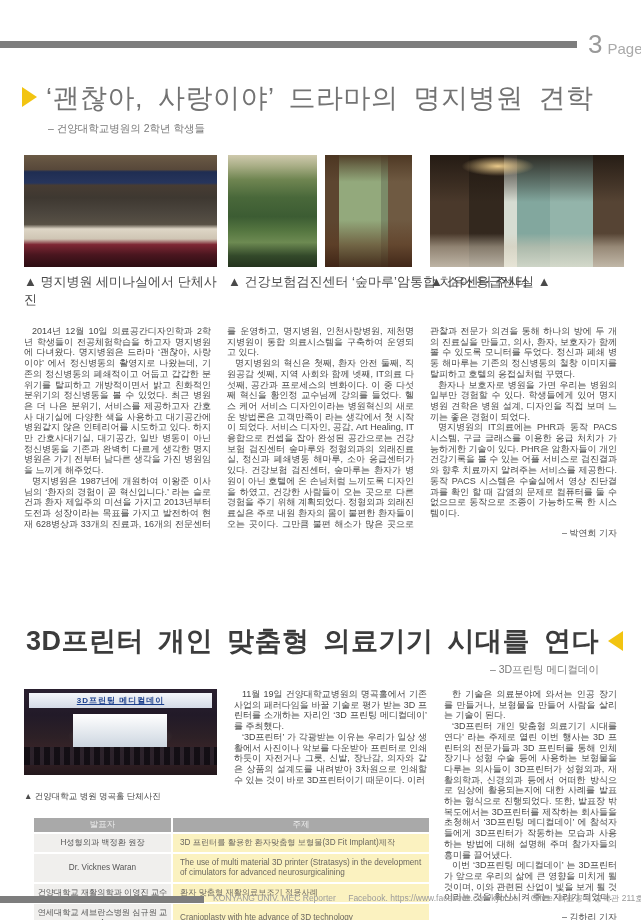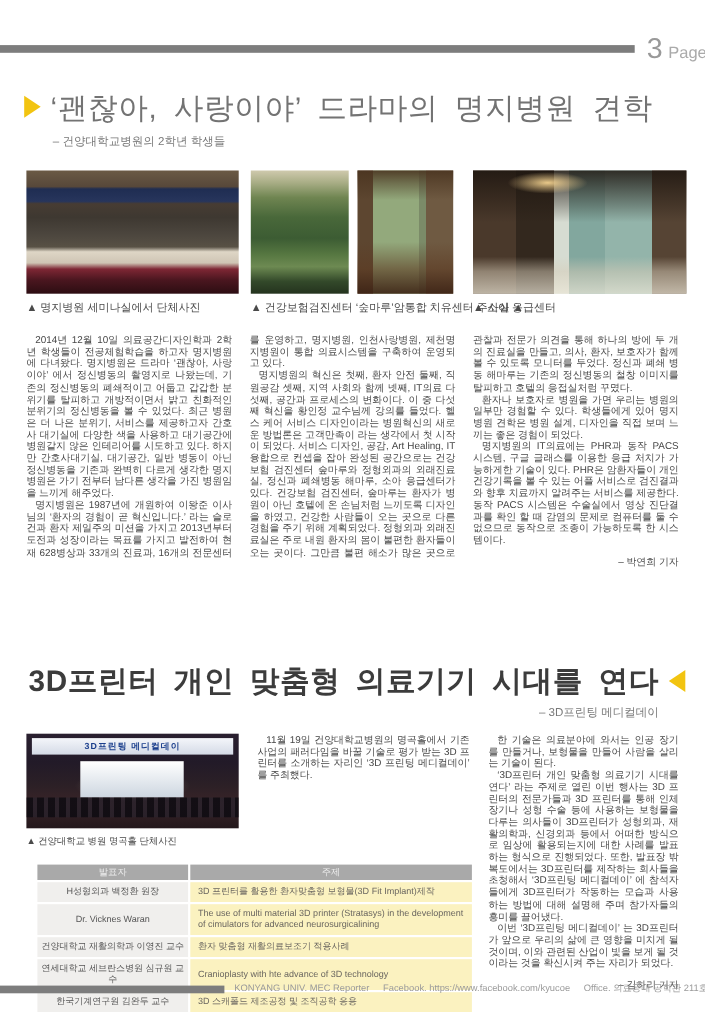--- a/index.html
+++ b/index.html
@@ -34,21 +34,21 @@
     background:
       linear-gradient(180deg,rgba(74,52,32,0.9) 0%,rgba(74,52,32,0.5) 10%,rgba(0,0,0,0) 24%,rgba(0,0,0,0) 58%,rgba(92,58,34,0.6) 80%,rgba(60,34,20,0.9) 100%),
       linear-gradient(90deg,#5d4630 0 16%,#93a97c 16% 64%,#7b8b68 64% 72%,#6f5a42 72% 100%); }
   .ph4 { width:194px; margin-left:18px;
     background:
       radial-gradient(ellipse 52px 14px at 35% 10%,rgba(255,220,150,0.9),rgba(255,220,150,0) 70%),
       linear-gradient(180deg,rgba(30,22,16,0.85) 0%,rgba(30,22,16,0.3) 28%,rgba(0,0,0,0) 42%),
       linear-gradient(180deg,rgba(0,0,0,0) 0 70%,rgba(215,205,185,0.5) 82%,rgba(238,232,216,0.7) 100%),
       linear-gradient(90deg,#4a392b 0 20%,#33281e 20% 38%,#d6dcd2 38% 45%,#82a79e 45% 62%,#93b4aa 62% 84%,#564434 84% 100%); }
 
-  .caps { display:flex; margin:6px 24px 0; font-size:10px; color:#4a4a4a; }
+  .caps { display:flex; margin:6px 24px 0; font-size:13px; color:#4a4a4a; }
   .cap1 { width:193px; flex:none; }
   .cap23 { width:184px; margin-left:11px; flex:none; display:flex; justify-content:space-between; white-space:nowrap; }
   .cap4 { width:194px; margin-left:18px; flex:none; }
 
   .body1 { margin:17px 24px 0; height:282px; column-count:3; column-gap:16px;
     font-size:9px; line-height:10.7px; text-align:justify; color:#474747; overflow:hidden; }
   .body1 p { margin:0; text-indent:8px; }
   .byline { text-align:right; text-indent:0 !important; margin-top:9px !important; color:#4a4a4a; }
 
   
@@ -60,21 +60,21 @@
 
   .a2body { display:flex; margin:12px 24px 0; }
   .a2left { width:403px; flex:none; }
   .a2row { display:flex; }
   .ph5 { width:193px; height:86px; flex:none; position:relative; overflow:hidden;
     background:
       radial-gradient(ellipse 70px 20px at 50% 55%,rgba(250,240,210,0.35),rgba(0,0,0,0) 75%),
       linear-gradient(180deg,#2a2030 0%,#221a28 30%,#2c2026 55%,#3a2428 75%,#23181c 100%); }
   .ph5-banner { position:absolute; top:4px; left:5px; right:5px; height:15px;
     background:linear-gradient(#f4f6fa,#d4dae6); color:#1a3e8c; font-weight:bold; font-size:8px;
-    display:flex; align-items:center; justify-content:center; letter-spacing:1px; white-space:nowrap; overflow:hidden; }
+    display:flex; align-items:center; justify-content:center; letter-spacing:1px; white-space:nowrap; overflow:hidden;text-decoration:underline; }
   .ph5-screen { position:absolute; top:25px; left:49px; width:94px; height:33px;
     background:linear-gradient(#ffffff,#cdd6e0); }
   .ph5-people { position:absolute; bottom:10px; left:0; right:0; height:18px;
     background:repeating-linear-gradient(90deg,rgba(15,12,18,0.9) 0 6px,rgba(40,34,44,0.75) 6px 10px); }
   .cap5 { font-size:8.5px; color:#4a4a4a; margin-top:6px; }
   .midcol { width:193px; margin-left:17px; font-size:9px; line-height:10.7px; text-align:justify; }
   .midcol p { margin:0; text-indent:8px; }
 
   table.a2table { margin:13px 0 0 8px; border-collapse:separate; border-spacing:2px; width:399px; table-layout:fixed; }
   .a2table th { background:#a9a9a9; color:#ececec; font-weight:400; font-size:8.5px; height:13px; padding:1px; }
@@ -145,20 +145,21 @@
     <div class="a2body">
       <div class="a2left">
         <div class="a2row">
           <div class="ph5">
             <div class="ph5-banner">3D프린팅 메디컬데이</div>
             <div class="ph5-screen"></div>
             <div class="ph5-people"></div>
           </div>
           <div class="midcol">
             <p>11월 19일 건양대학교병원의 명곡홀에서 기존 사업의 패러다임을 바꿀 기술로 평가 받는 3D 프린터를 소개하는 자리인 ‘3D 프린팅 메디컬데이’ 를 주최했다.</p>
+            <p>‘3D프린터’ 가 각광받는 이유는 우리가 일상 생활에서 사진이나 악보를 다운받아 프린터로 인쇄하듯이 자전거나 그릇, 신발, 장난감, 의자와 같은 상품의 설계도를 내려받아 3차원으로 인쇄할 수 있는 것이 바로 3D프린터이기 때문이다. 이러</p>
           </div>
         </div>
         <div class="cap5">▲ 건양대학교 병원 명곡홀 단체사진</div>
 
         <table class="a2table">
           <colgroup>
               <col class="col-speaker">
               <col>
             </colgroup>
           <thead>

